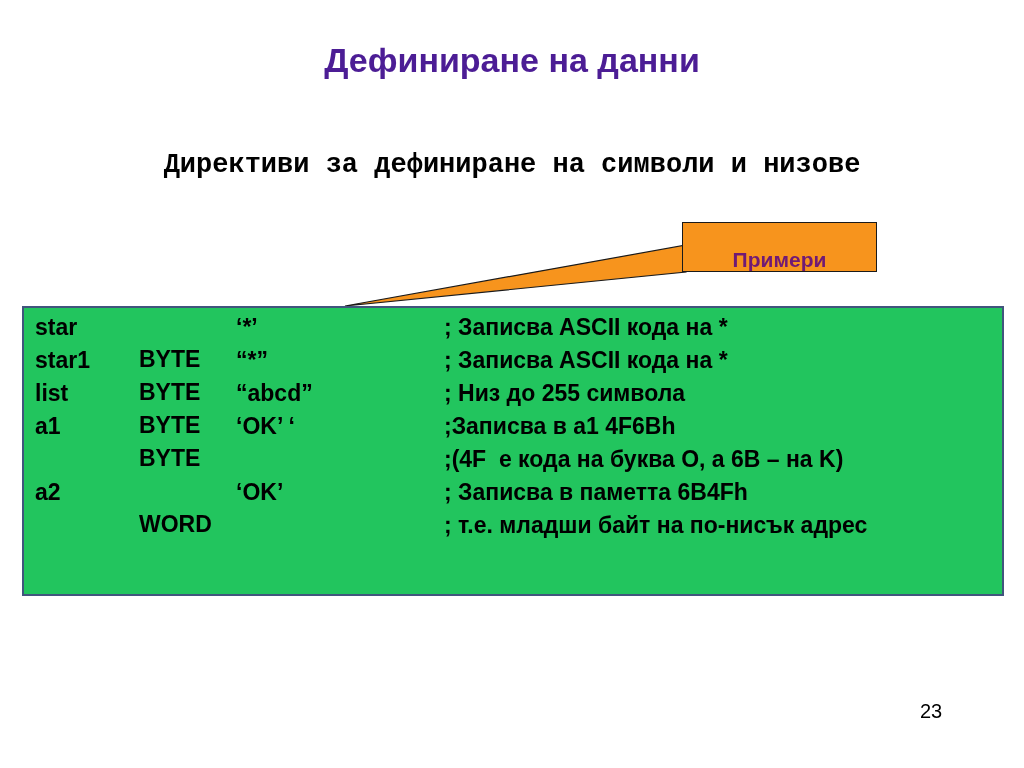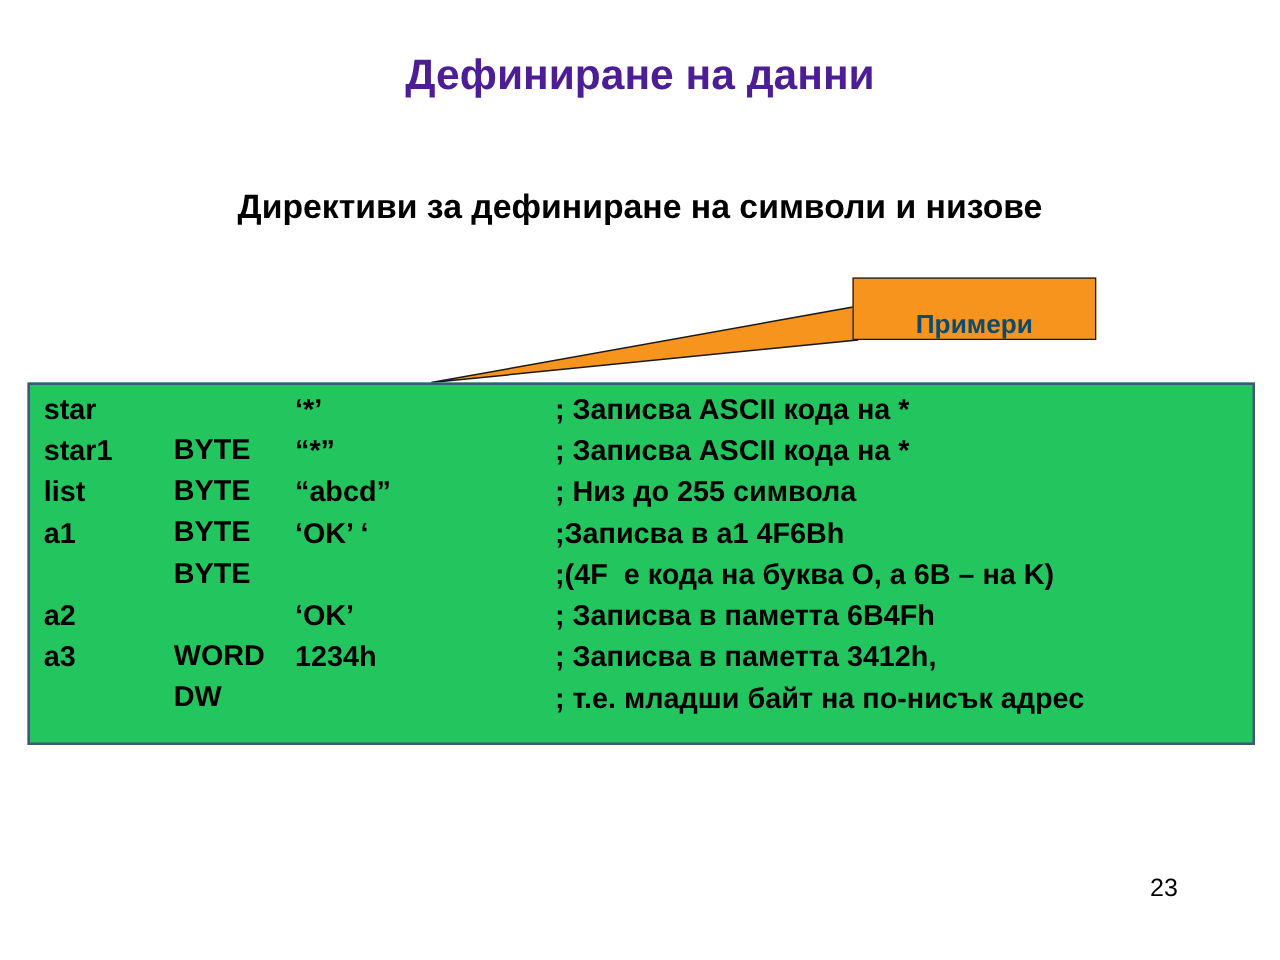--- a/index.html
+++ b/index.html
@@ -35,20 +35,21 @@
   }
   #slide-subtitle {
     position: absolute;
     left: 0;
     top: 150px;
     width: 1024px;
     text-align: center;
     font-size: 27px;
     font-weight: bold;
     color: #000000;
+    font-family: Liberation Mono, monospace;
   }
 
   
   #callout {
     position: absolute;
     left: 330px;
     top: 215px;
     width: 560px;
     height: 100px;
   }
@@ -68,21 +69,21 @@
     background: #F7941D;
     border: 1px solid #1a1a1a;
     box-sizing: border-box;
     display: flex;
     align-items: center;
     justify-content: center;
   }
   #callout-label {
     font-size: 21px;
     font-weight: bold;
-    color: #0c4a6e;
+    color: #701a75;
     line-height: 1;
     margin-top: 24px;
   }
 
   
   #code-box {
     position: absolute;
     left: 22px;
     top: 306px;
     width: 982px;
@@ -195,26 +196,20 @@
         <span class="c-cmt">;(4F  е кода на буква O, а 6B – на K)</span>
       </div>
 
       <div class="code-line">
         <span class="c-name">a2</span>
         <span class="c-dir">WORD</span>
         <span class="c-val">‘OK’</span>
         <span class="c-cmt">; Записва в паметта 6B4Fh</span>
       </div>
 
-      <div class="code-line">
-        <span class="c-name">a3</span>
-        <span class="c-dir">DW</span>
-        <span class="c-val">1234h</span>
-        <span class="c-cmt">; Записва в паметта 3412h,</span>
-      </div>
 
       <div class="code-line">
         <span class="c-name"></span>
         <span class="c-dir"></span>
         <span class="c-val"></span>
         <span class="c-cmt">; т.е. младши байт на по-нисък адрес</span>
       </div>
 
     </div>
   </div>

